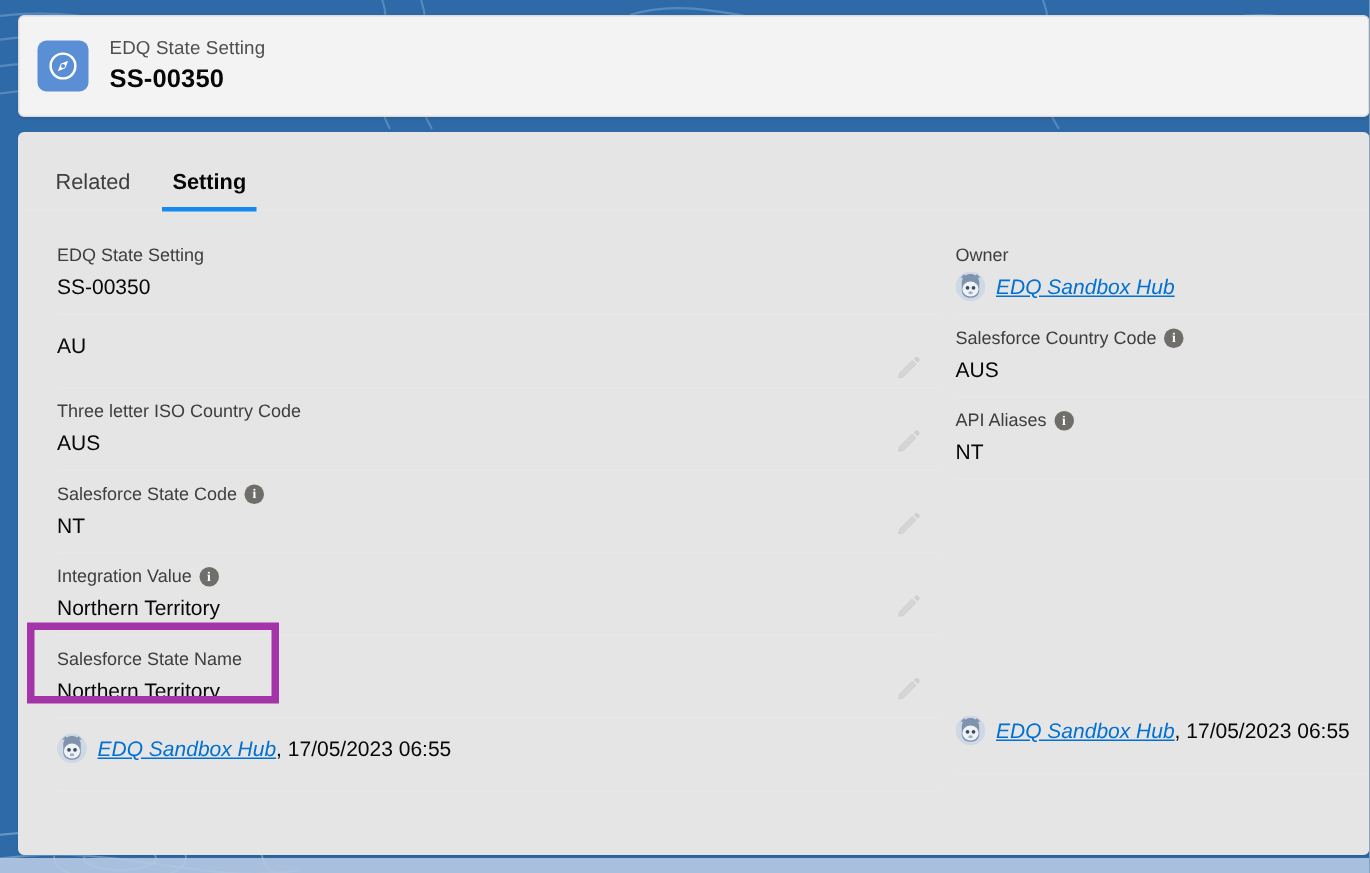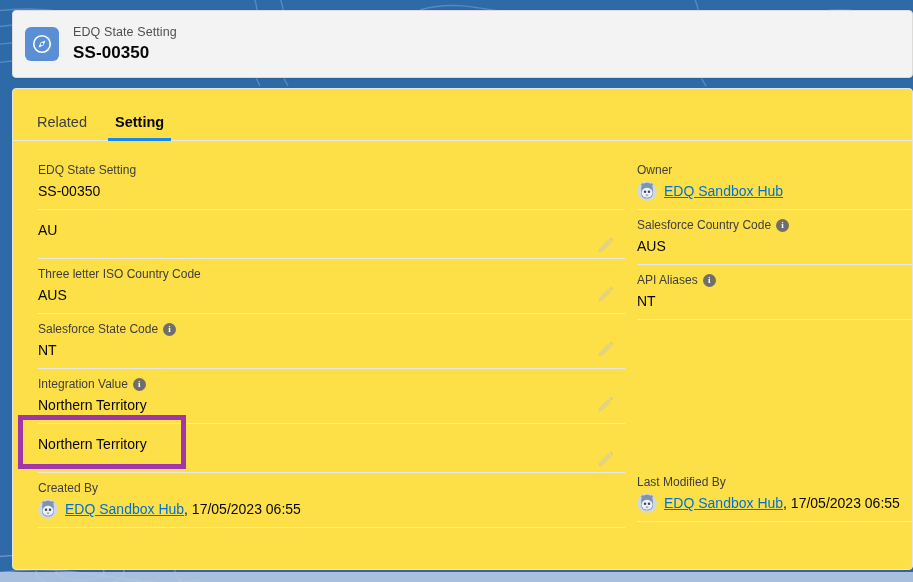--- a/index.html
+++ b/index.html
@@ -46,21 +46,21 @@
   }
   .header-title {
     font-size: 17px; font-weight: bold; color: #080707;
     letter-spacing: .1px; margin-top: 1px;
   }
   
   #main-card {
     position: absolute;
     left: 12px; top: 88px;
     width: 901px; height: 482px;
-    background: #fde047;
+    background: #e5e5e5;
     border: 1px solid #e5e5e5;
     border-radius: 4px;
     z-index: 2;
     overflow: hidden;
     box-shadow: 0 1px 2px rgba(0,0,0,.08);
   }
   
   #tabs {
     display: flex;
     align-items: flex-end;
@@ -148,20 +148,21 @@
     border-radius: 50%;
     flex: none;
     margin-right: 7px;
     overflow: hidden;
   }
   .link {
     color: #0070d2;
     text-decoration: underline;
     cursor: pointer;
     font-size: 14px;
+    font-style: italic;
   }
   .suffix-text {
     font-size: 14px;
     color: #080707;
   }
   
   #highlight-box {
     position: absolute;
     left: 18px; top: 415px;
     width: 168px; height: 54px;
@@ -273,29 +274,29 @@
           <span class="info-icon">i</span>
         </div>
         <div class="field-value">Northern Territory</div>
         <svg class="pencil" viewBox="0 0 24 24">
           <path d="M3.6 17.1 L14.9 5.8 L18.2 9.1 L6.9 20.4 L2.8 21.2 Z" fill="#c9c7c5" stroke="#b5b3b0" stroke-width=".8"></path>
           <path d="M16.3 4.4 L17.8 2.9 C18.4 2.3 19.3 2.3 19.9 2.9 L21.1 4.1 C21.7 4.7 21.7 5.6 21.1 6.2 L19.6 7.7 Z" fill="#bdbbb8"></path>
         </svg>
       </div>
 
       <div class="field">
+        <div class="field-label">Salesforce State Name</div>
         <div class="field-value">Northern Territory</div>
         <svg class="pencil" viewBox="0 0 24 24">
           <path d="M3.6 17.1 L14.9 5.8 L18.2 9.1 L6.9 20.4 L2.8 21.2 Z" fill="#c9c7c5" stroke="#b5b3b0" stroke-width=".8"></path>
           <path d="M16.3 4.4 L17.8 2.9 C18.4 2.3 19.3 2.3 19.9 2.9 L21.1 4.1 C21.7 4.7 21.7 5.6 21.1 6.2 L19.6 7.7 Z" fill="#bdbbb8"></path>
         </svg>
       </div>
 
       <div class="field">
-        <div class="field-label">Created By</div>
         <div class="field-value">
           <span class="avatar">
             <svg width="20" height="20" viewBox="0 0 24 24">
               <circle cx="12" cy="12" r="12" fill="#cfd9e6"></circle>
               <path d="M5 9 C5 4 9 2 12 2 C15 2 19 4 19 9 L19 15 C19 19 16 21 12 21 C8 21 5 19 5 15 Z" fill="#7f93ad"></path>
               <ellipse cx="12" cy="14" rx="6.5" ry="6" fill="#eef2f7"></ellipse>
               <circle cx="9.6" cy="13" r="1.5" fill="#3c4a5c"></circle>
               <circle cx="14.4" cy="13" r="1.5" fill="#3c4a5c"></circle>
               <ellipse cx="12" cy="17" rx="1.8" ry="1.2" fill="#9fb0c4"></ellipse>
               <path d="M4 5 L7 2 L8.5 5 Z" fill="#7f93ad"></path>
@@ -344,21 +345,20 @@
           <span class="info-icon">i</span>
         </div>
         <div class="field-value">NT</div>
       </div>
 
       <div class="field no-rule" style="min-height:49px"></div>
       <div class="field no-rule" style="min-height:49px"></div>
       <div class="field no-rule" style="min-height:49px"></div>
 
       <div class="field">
-        <div class="field-label">Last Modified By</div>
         <div class="field-value">
           <span class="avatar">
             <svg width="20" height="20" viewBox="0 0 24 24">
               <circle cx="12" cy="12" r="12" fill="#cfd9e6"></circle>
               <path d="M5 9 C5 4 9 2 12 2 C15 2 19 4 19 9 L19 15 C19 19 16 21 12 21 C8 21 5 19 5 15 Z" fill="#7f93ad"></path>
               <ellipse cx="12" cy="14" rx="6.5" ry="6" fill="#eef2f7"></ellipse>
               <circle cx="9.6" cy="13" r="1.5" fill="#3c4a5c"></circle>
               <circle cx="14.4" cy="13" r="1.5" fill="#3c4a5c"></circle>
               <ellipse cx="12" cy="17" rx="1.8" ry="1.2" fill="#9fb0c4"></ellipse>
               <path d="M4 5 L7 2 L8.5 5 Z" fill="#7f93ad"></path>

